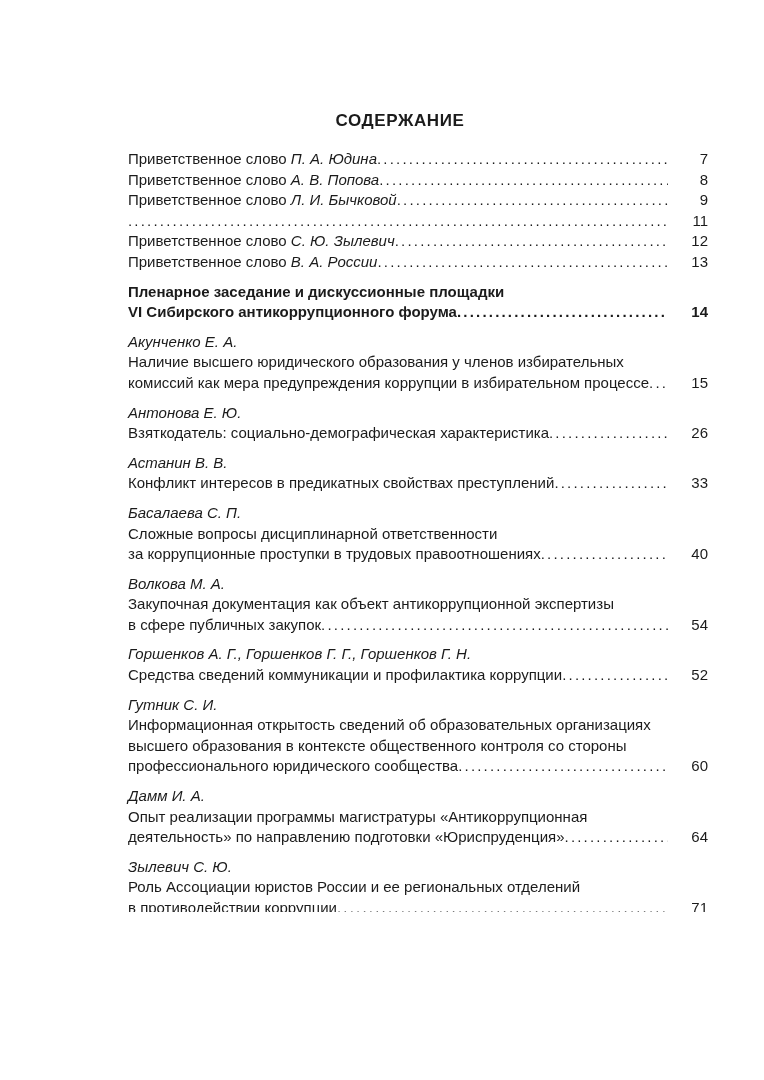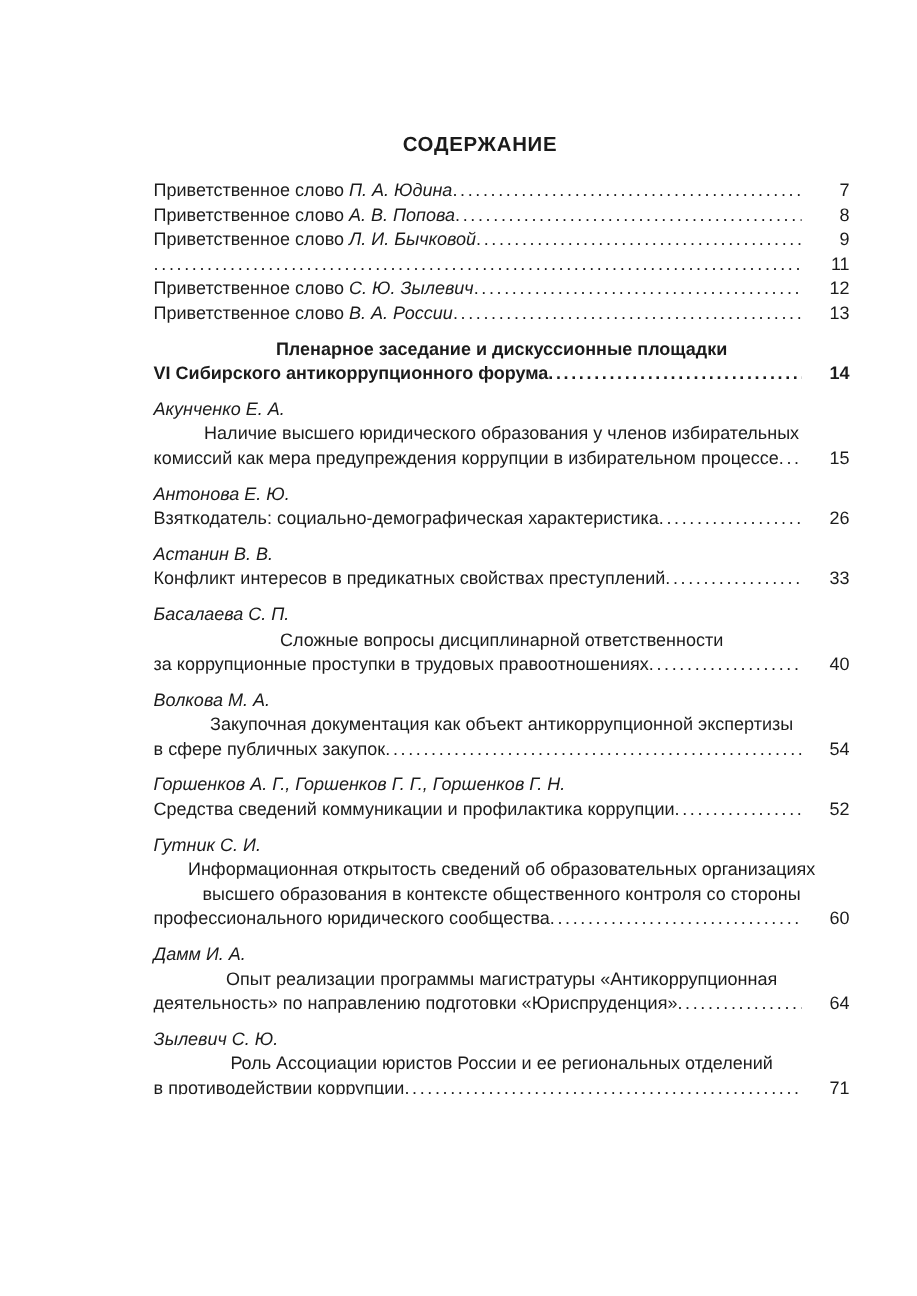--- a/index.html
+++ b/index.html
@@ -43,21 +43,21 @@
     content: "................................................................................................................................................................";
   }
   .pg {
     flex: 0 0 40px;
     text-align: right;
     white-space: nowrap;
   }
   .entry { margin-top: 9px; }
   .entry.bold { font-weight: bold; }
   .author { font-style: italic; white-space: nowrap; }
-  .line { white-space: nowrap; text-align: center; }
+  .line { white-space: nowrap; }
   .it { font-style: italic; }
 </style>
 </head>
 <body>
 
 <div class="page">
 
   <div class="page-title">СОДЕРЖАНИЕ</div>
 
   <div class="toc">

